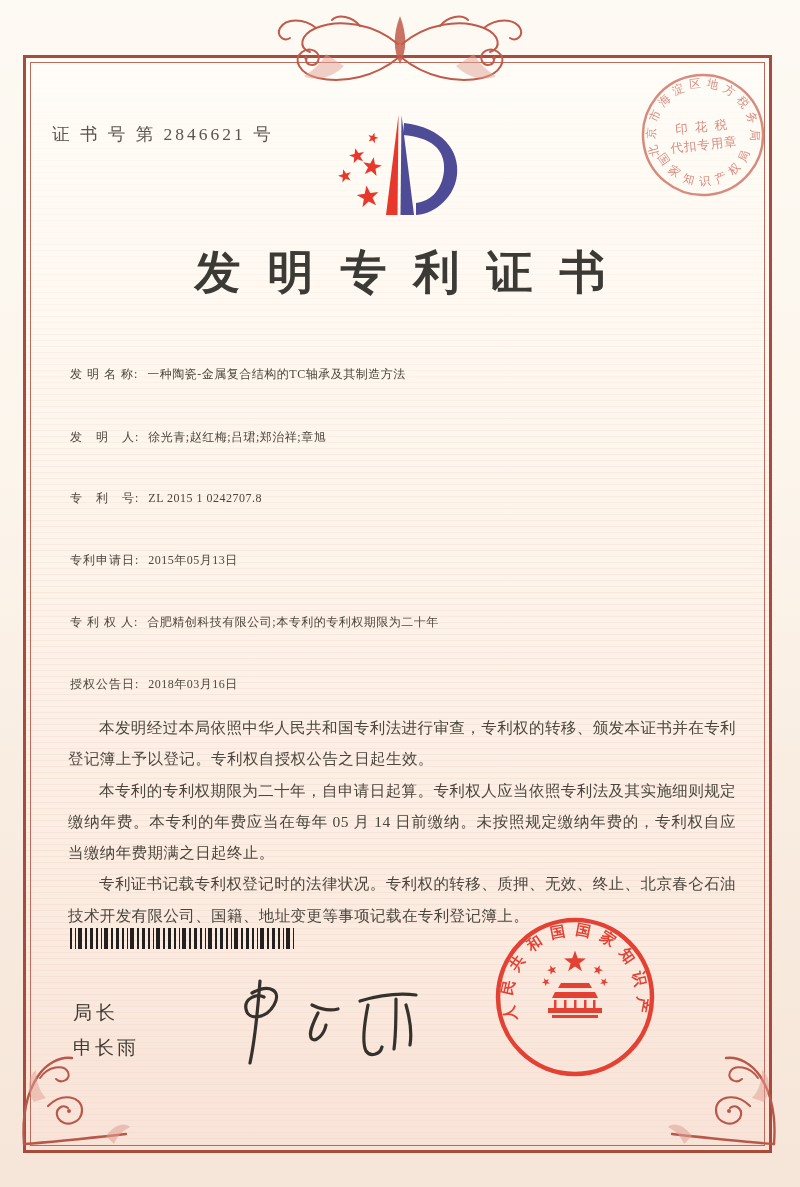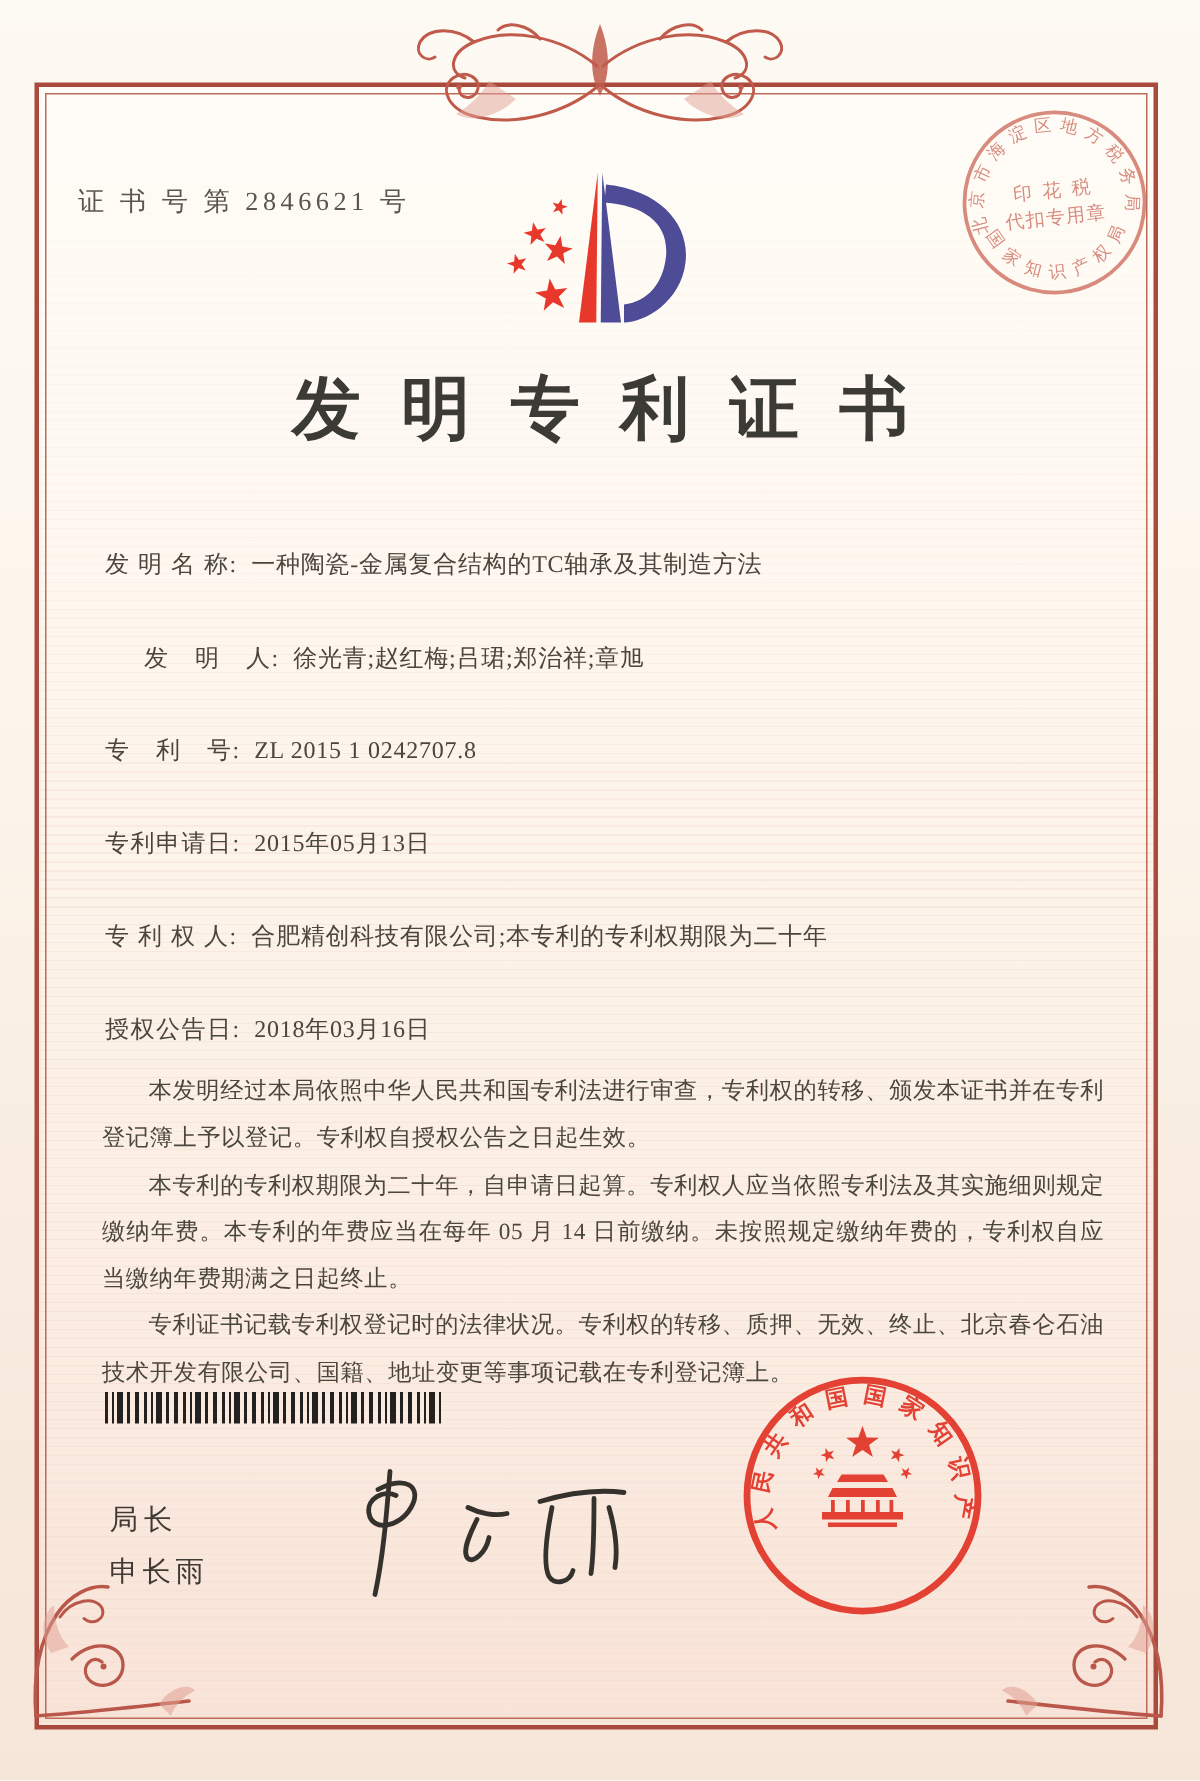--- a/index.html
+++ b/index.html
@@ -30,21 +30,21 @@
     font-size:17.5px; letter-spacing:3px; color:#5a564e;
   }
   .doc-title{
     position:absolute; left:0; top:242px; width:100%;
     text-align:center; font-size:46px; font-weight:bold;
     letter-spacing:27px; padding-left:27px; box-sizing:border-box;
     color:#3b3a35;
   }
   .field-row{
     position:absolute; left:70px; width:670px;
-    font-size:16px; color:#4b463d; white-space:nowrap;
+    font-size:12px; color:#4b463d; white-space:nowrap;
   }
   .field-label{letter-spacing:1px;}
   .field-value{margin-left:9px; letter-spacing:.5px;}
   .body-text{
     position:absolute; left:68px; top:712px; width:668px;
   }
   .body-text p{
     margin:0; text-indent:2em; font-size:15.5px; line-height:2.02;
     letter-spacing:.4px; text-align:justify; color:#4b463d;
   }
@@ -128,21 +128,21 @@
       <path d="M71.5,12 L70.5,112 L84,112 Z"></path>
       <path d="M74,20 C112,24 130,48 127,72 C124,98 100,112 86,112 L86,100 C102,98 112,86 114,68 C116,46 100,34 73,32 Z"></path>
     </g>
   </svg>
 
   <div class="doc-title">发明专利证书</div>
 
   <div class="field-row" style="top:366px;">
     <span class="field-label">发 明 名 称:</span><span class="field-value">一种陶瓷-金属复合结构的TC轴承及其制造方法</span>
   </div>
-  <div class="field-row" style="top:429px;margin-left:26px;">
+  <div class="field-row" style="top:429px;">
     <span class="field-label">发　明　人:</span><span class="field-value">徐光青;赵红梅;吕珺;郑治祥;章旭</span>
   </div>
   <div class="field-row" style="top:490px;">
     <span class="field-label">专　利　号:</span><span class="field-value">ZL 2015 1 0242707.8</span>
   </div>
   <div class="field-row" style="top:552px;">
     <span class="field-label">专利申请日:</span><span class="field-value">2015年05月13日</span>
   </div>
   <div class="field-row" style="top:614px;">
     <span class="field-label">专 利 权 人:</span><span class="field-value">合肥精创科技有限公司;本专利的专利权期限为二十年</span>

